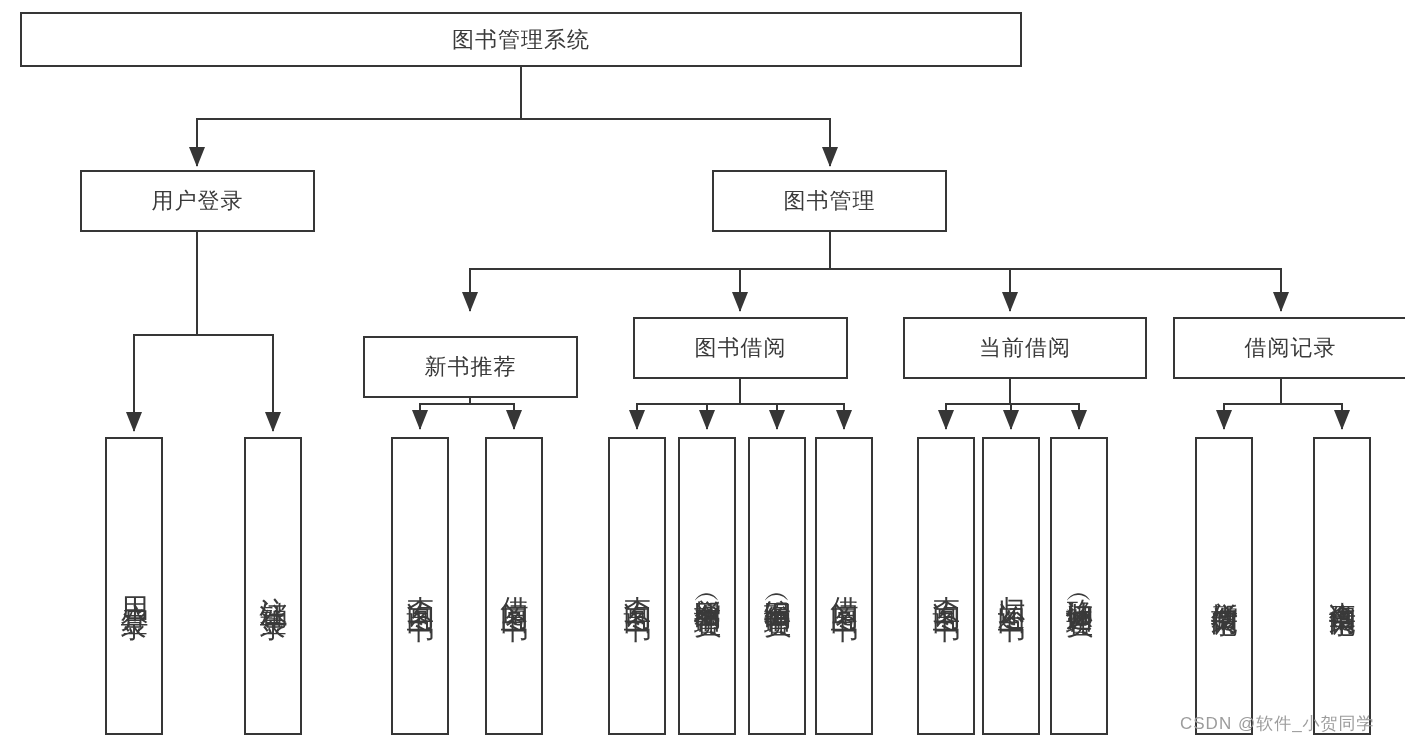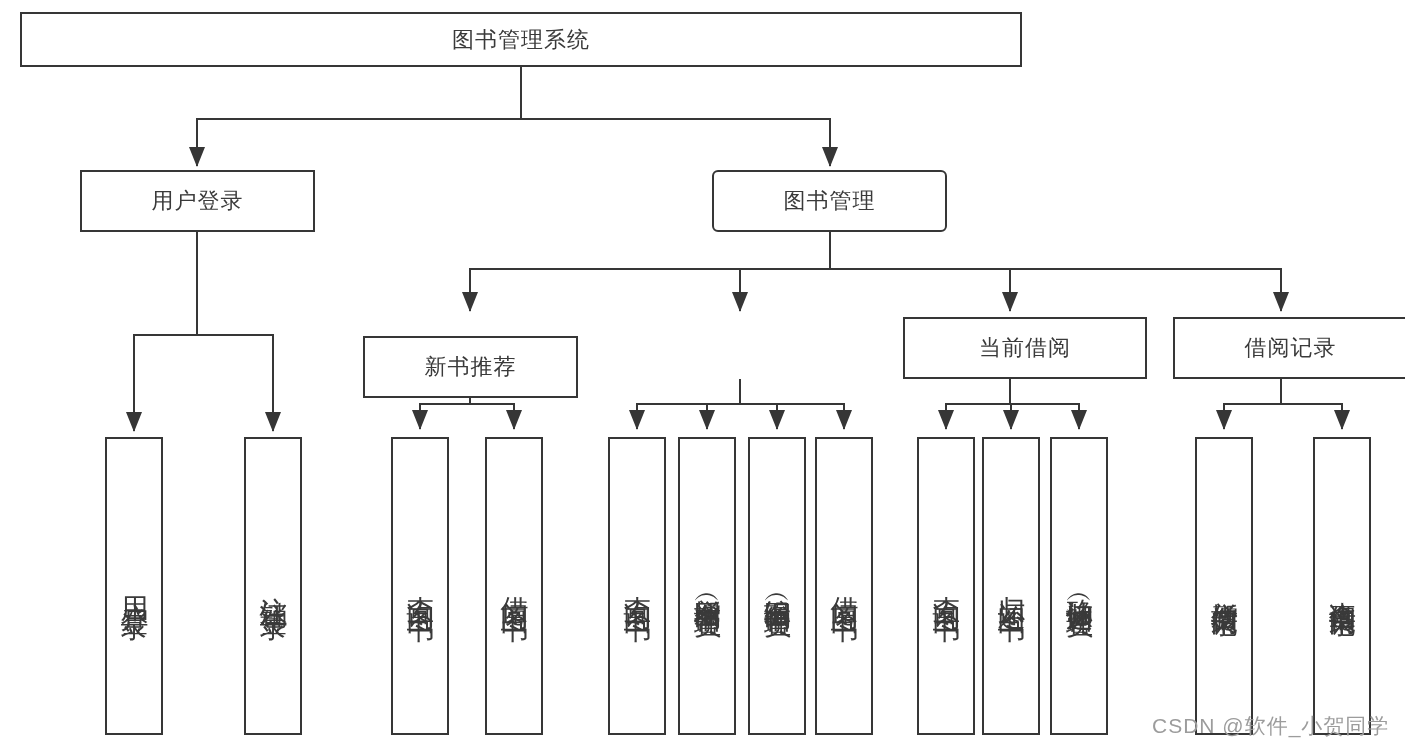--- a/index.html
+++ b/index.html
@@ -46,23 +46,23 @@
     line-height: 1;
     letter-spacing: 6px;
     white-space: nowrap;
   }
   .v-box.long span {
     letter-spacing: 2px;
     font-size: 27px;
   }
   #watermark {
     position: absolute;
-    left: 1152px;
+    left: 1180px;
     top: 712px;
-    font-size: 21px;
+    font-size: 17px;
     letter-spacing: 1px;
     color: #9c9c9c;
     white-space: nowrap;
     z-index: 5;
   }
 </style>
 </head>
 <body>
 
 <div id="stage">
@@ -129,27 +129,30 @@
     </g>
   </svg>
 
   <div class="box h-box root-box" style="left:20px; top:12px; width:1002px; height:55px;">
     <span>图书管理系统</span>
   </div>
 
   <div class="box h-box" style="left:80px; top:170px; width:235px; height:62px;">
     <span>用户登录</span>
   </div>
-  <div class="box h-box" style="left:712px; top:170px; width:235px; height:62px;border-radius:6px;">
+  <div class="box h-box" style="left:712px; top:170px; width:235px; height:62px;">
     <span>图书管理</span>
   </div>
 
   <div class="box h-box" style="left:363px; top:336px; width:215px; height:62px;">
     <span>新书推荐</span>
   </div>
+  <div class="box h-box" style="left:633px; top:317px; width:215px; height:62px;">
+    <span>图书借阅</span>
+  </div>
   <div class="box h-box" style="left:903px; top:317px; width:244px; height:62px;">
     <span>当前借阅</span>
   </div>
   <div class="box h-box" style="left:1173px; top:317px; width:235px; height:62px;">
     <span>借阅记录</span>
   </div>
 
   <div class="box v-box" style="left:105px; top:437px; width:58px; height:298px;">
     <span>用户登录</span>
   </div>

